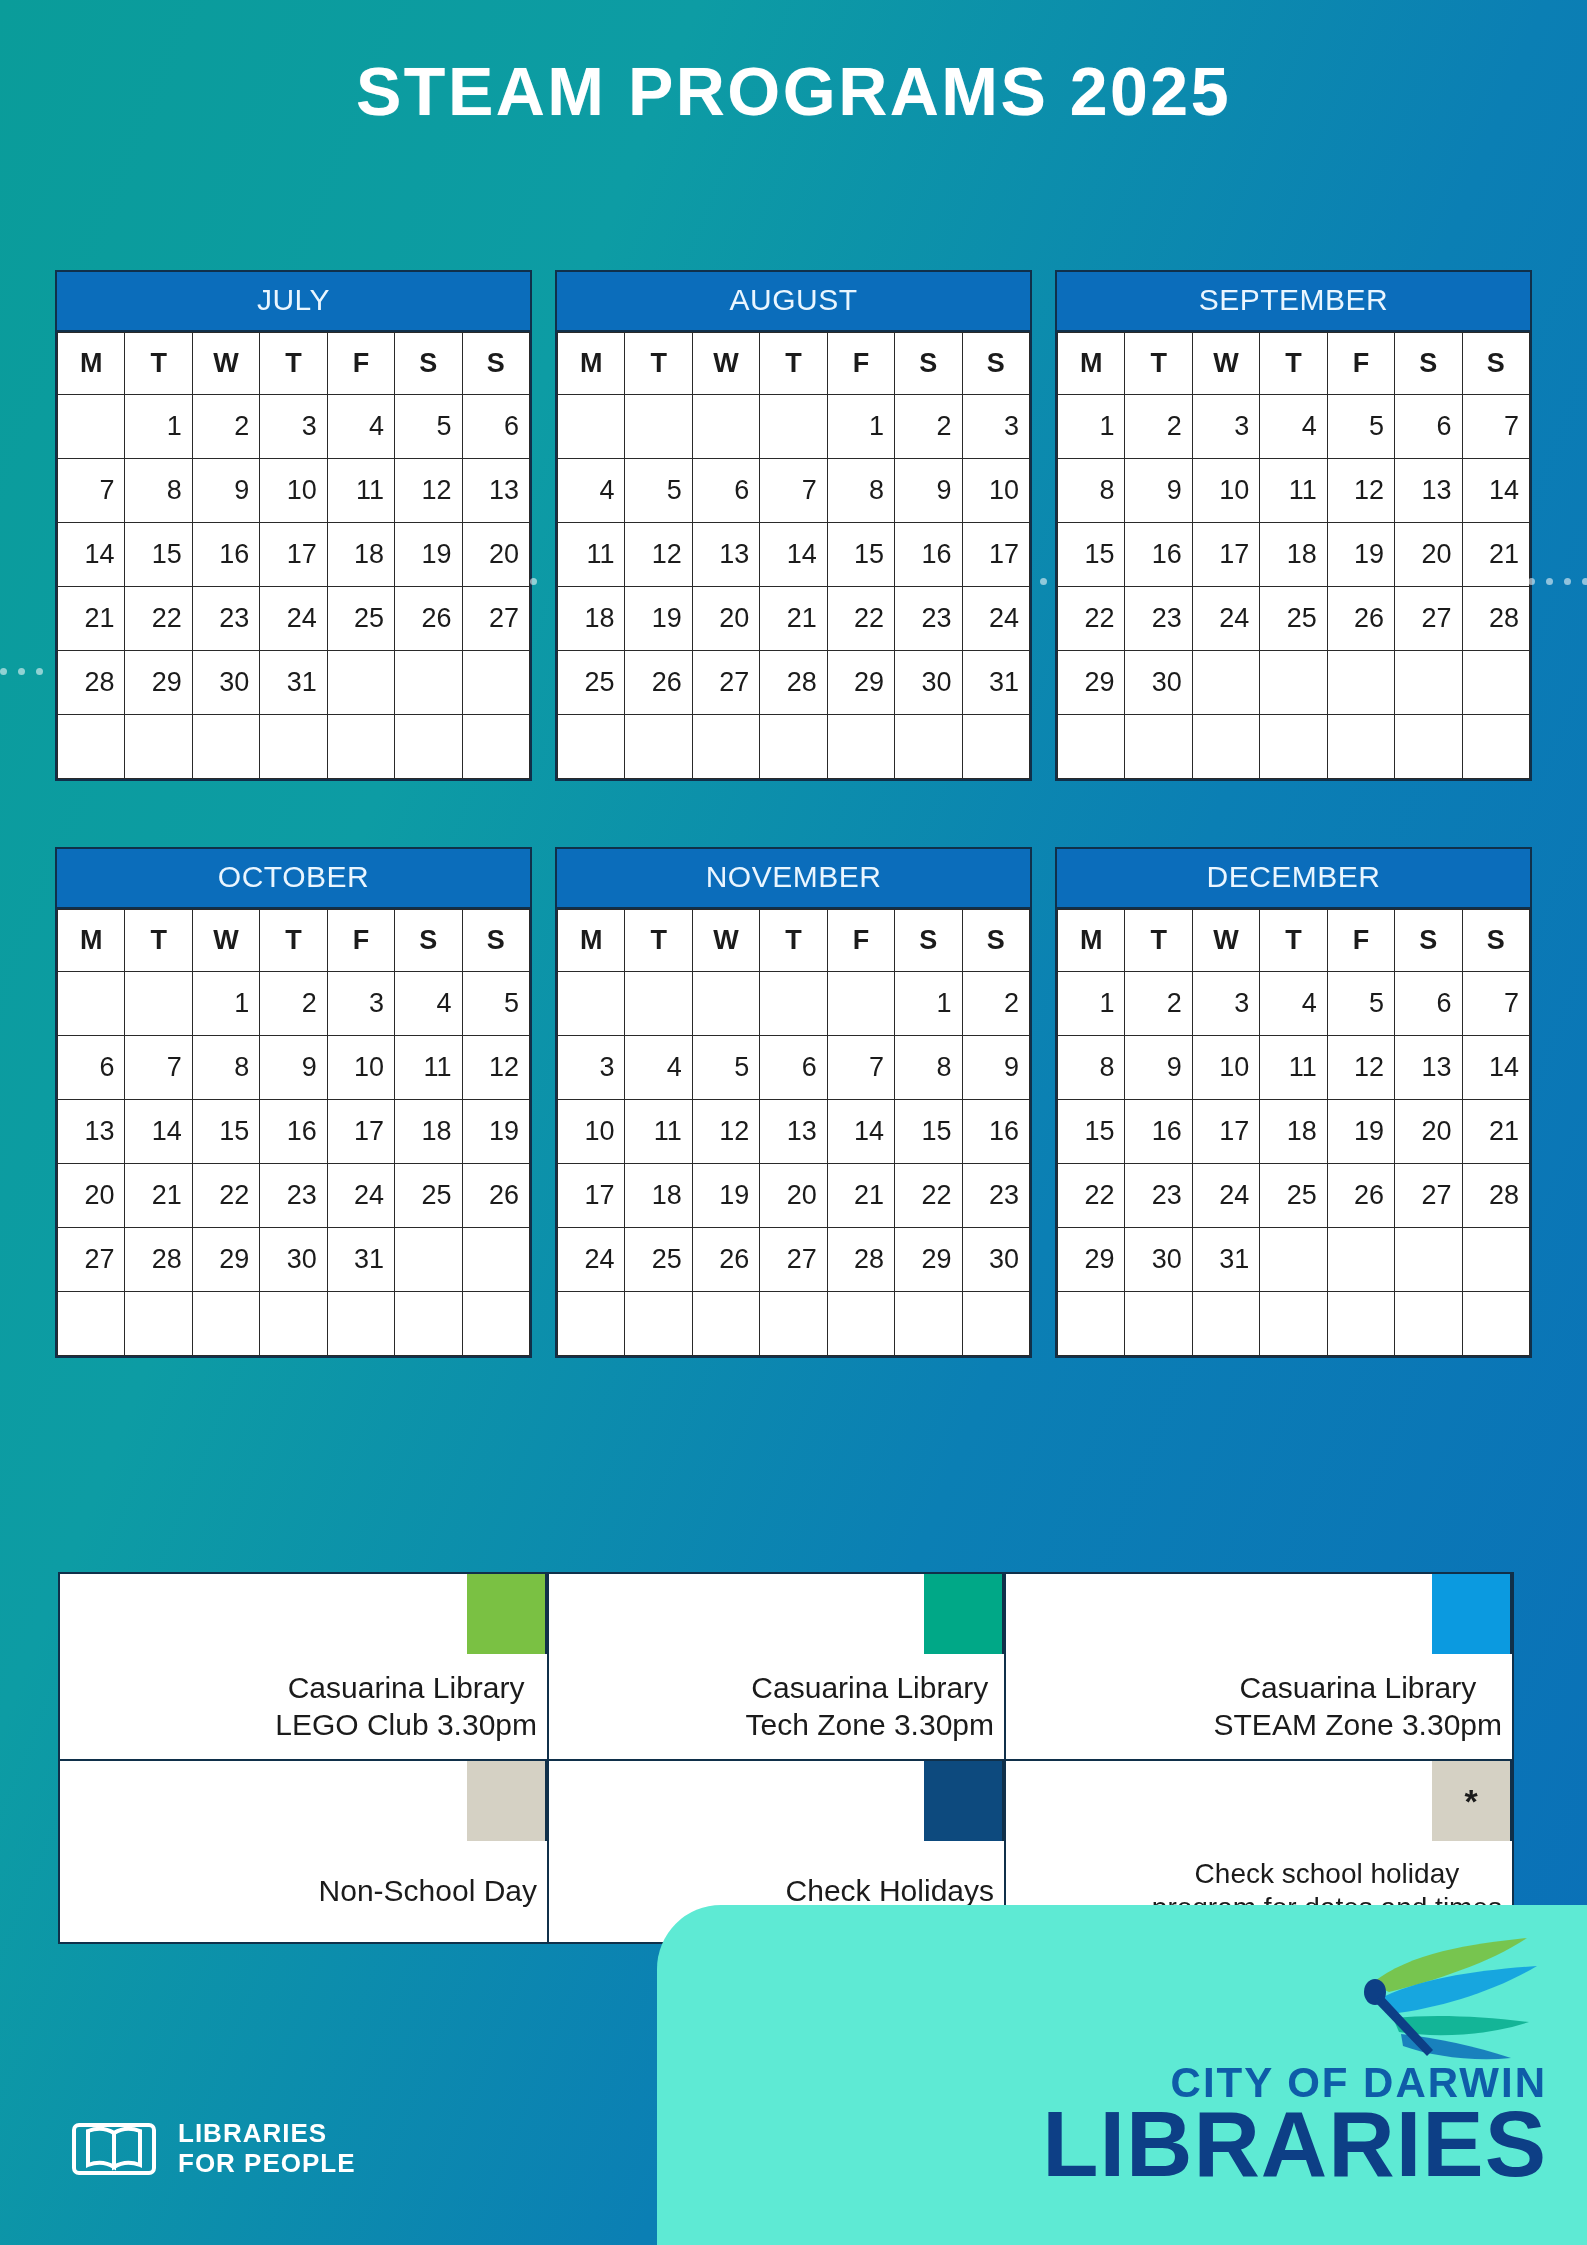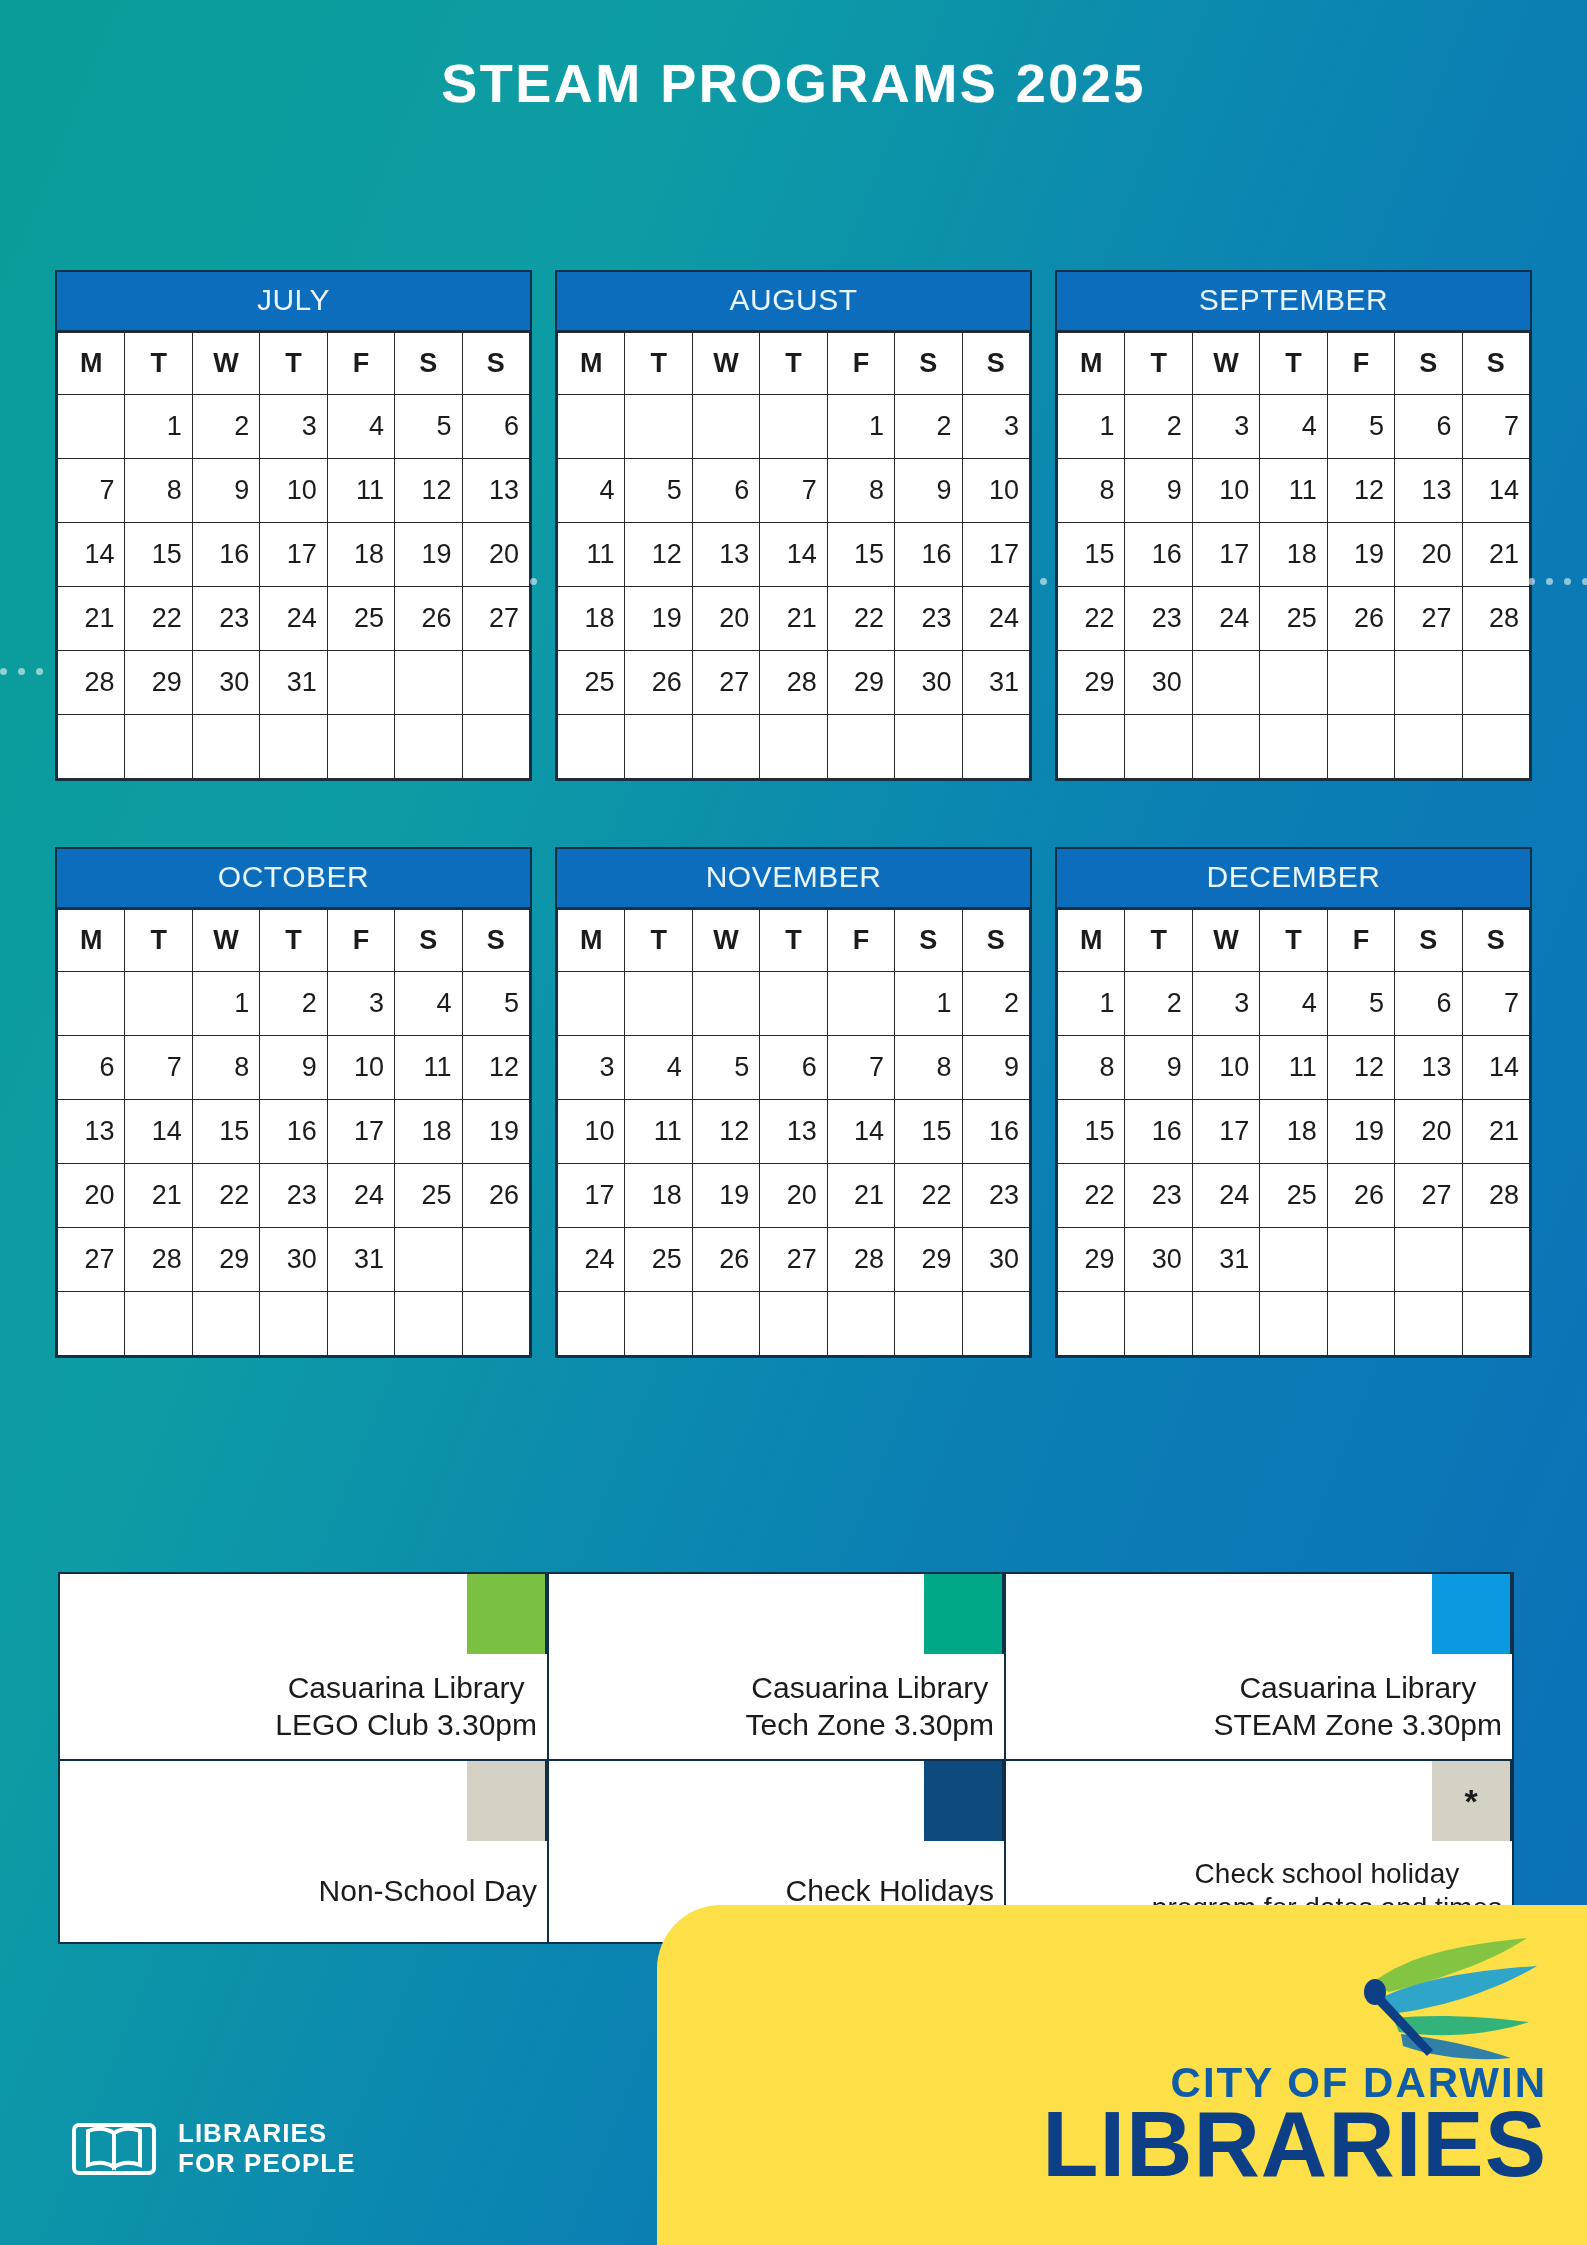--- a/index.html
+++ b/index.html
@@ -8,21 +8,21 @@
     font-family: "Liberation Sans", sans-serif;
     background: linear-gradient(112deg, #0a9c9a 0%, #0d9ca4 28%, #0b7fb4 62%, #0a6fb8 100%);
     position: relative;
     overflow: hidden;
   }
 
   
   .poster-title {
     text-align: center;
     color: #ffffff;
-    font-size: 54px;
+    font-size: 68px;
     font-weight: bold;
     letter-spacing: 2.5px;
     padding-top: 52px;
     text-shadow: 0 0 1px rgba(255,255,255,.4);
   }
 
   
   .months-wrap {
     position: absolute;
     left: 55px;
@@ -127,21 +127,21 @@
   .seg-f { width: 508px; }
   .seg-f .swatch { width: 80px; flex: 0 0 80px; }
 
   
   .white-panel {
     position: absolute;
     right: 0;
     bottom: 0;
     width: 930px;
     height: 340px;
-    background: #fde047;
+    background: #5eead4;
     border-top-left-radius: 64px;
   }
   .cod-logo {
     position: absolute;
     right: 40px;
     bottom: 58px;
     text-align: right;
     line-height: .92;
   }
   .cod-top {

